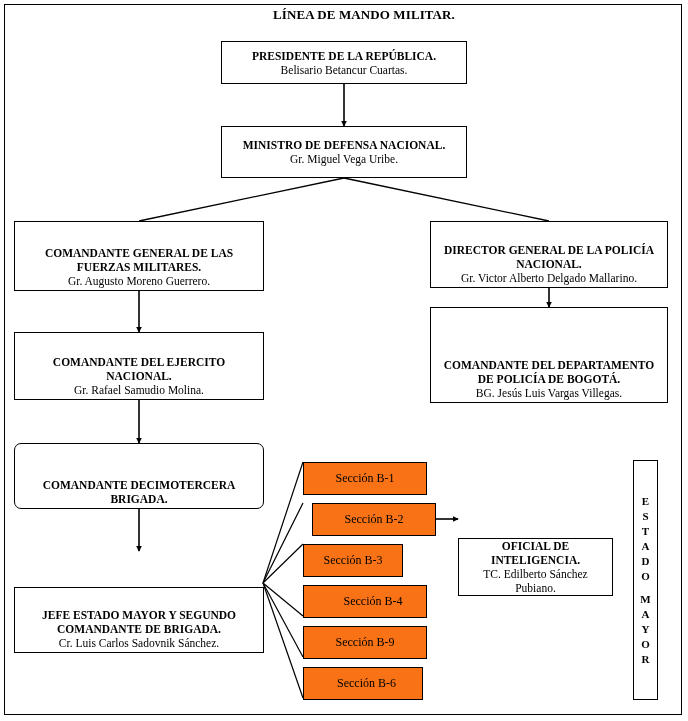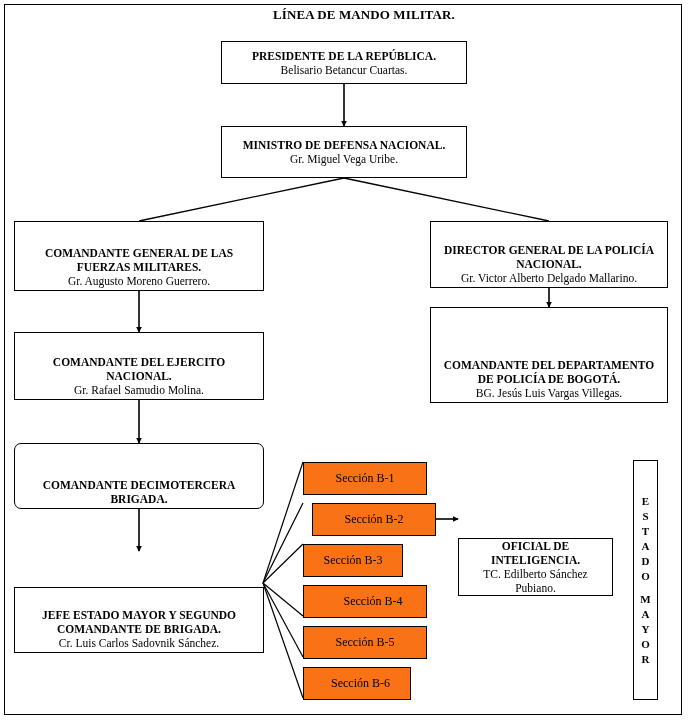--- a/index.html
+++ b/index.html
@@ -195,23 +195,23 @@
   <div class="section-node" style="left:312px; top:503px; width:124px; height:33px;">
     <span>Sección B-2</span>
   </div>
   <div class="section-node" style="left:303px; top:544px; width:100px; height:33px;">
     <span>Sección B-3</span>
   </div>
   <div class="section-node" style="left:303px; top:585px; width:124px; height:33px;padding-left:16px;">
     <span>Sección B-4</span>
   </div>
   <div class="section-node" style="left:303px; top:626px; width:124px; height:33px;">
-    <span>Sección B-5</span>
-  </div>
-  <div class="section-node" style="left:303px; top:667px; width:108px; height:33px;padding-left:7px;">
+    <span>Sección B-9</span>
+  </div>
+  <div class="section-node" style="left:303px; top:667px; width:120px; height:33px;padding-left:7px;">
     <span>Sección B-6</span>
   </div>
 
   <div id="estado-mayor-box" style="left:633px; top:460px; width:25px; height:240px;">
     <div class="vword">
         <span>E</span>
         <span>S</span>
         <span>T</span>
         <span>A</span>
         <span>D</span>

